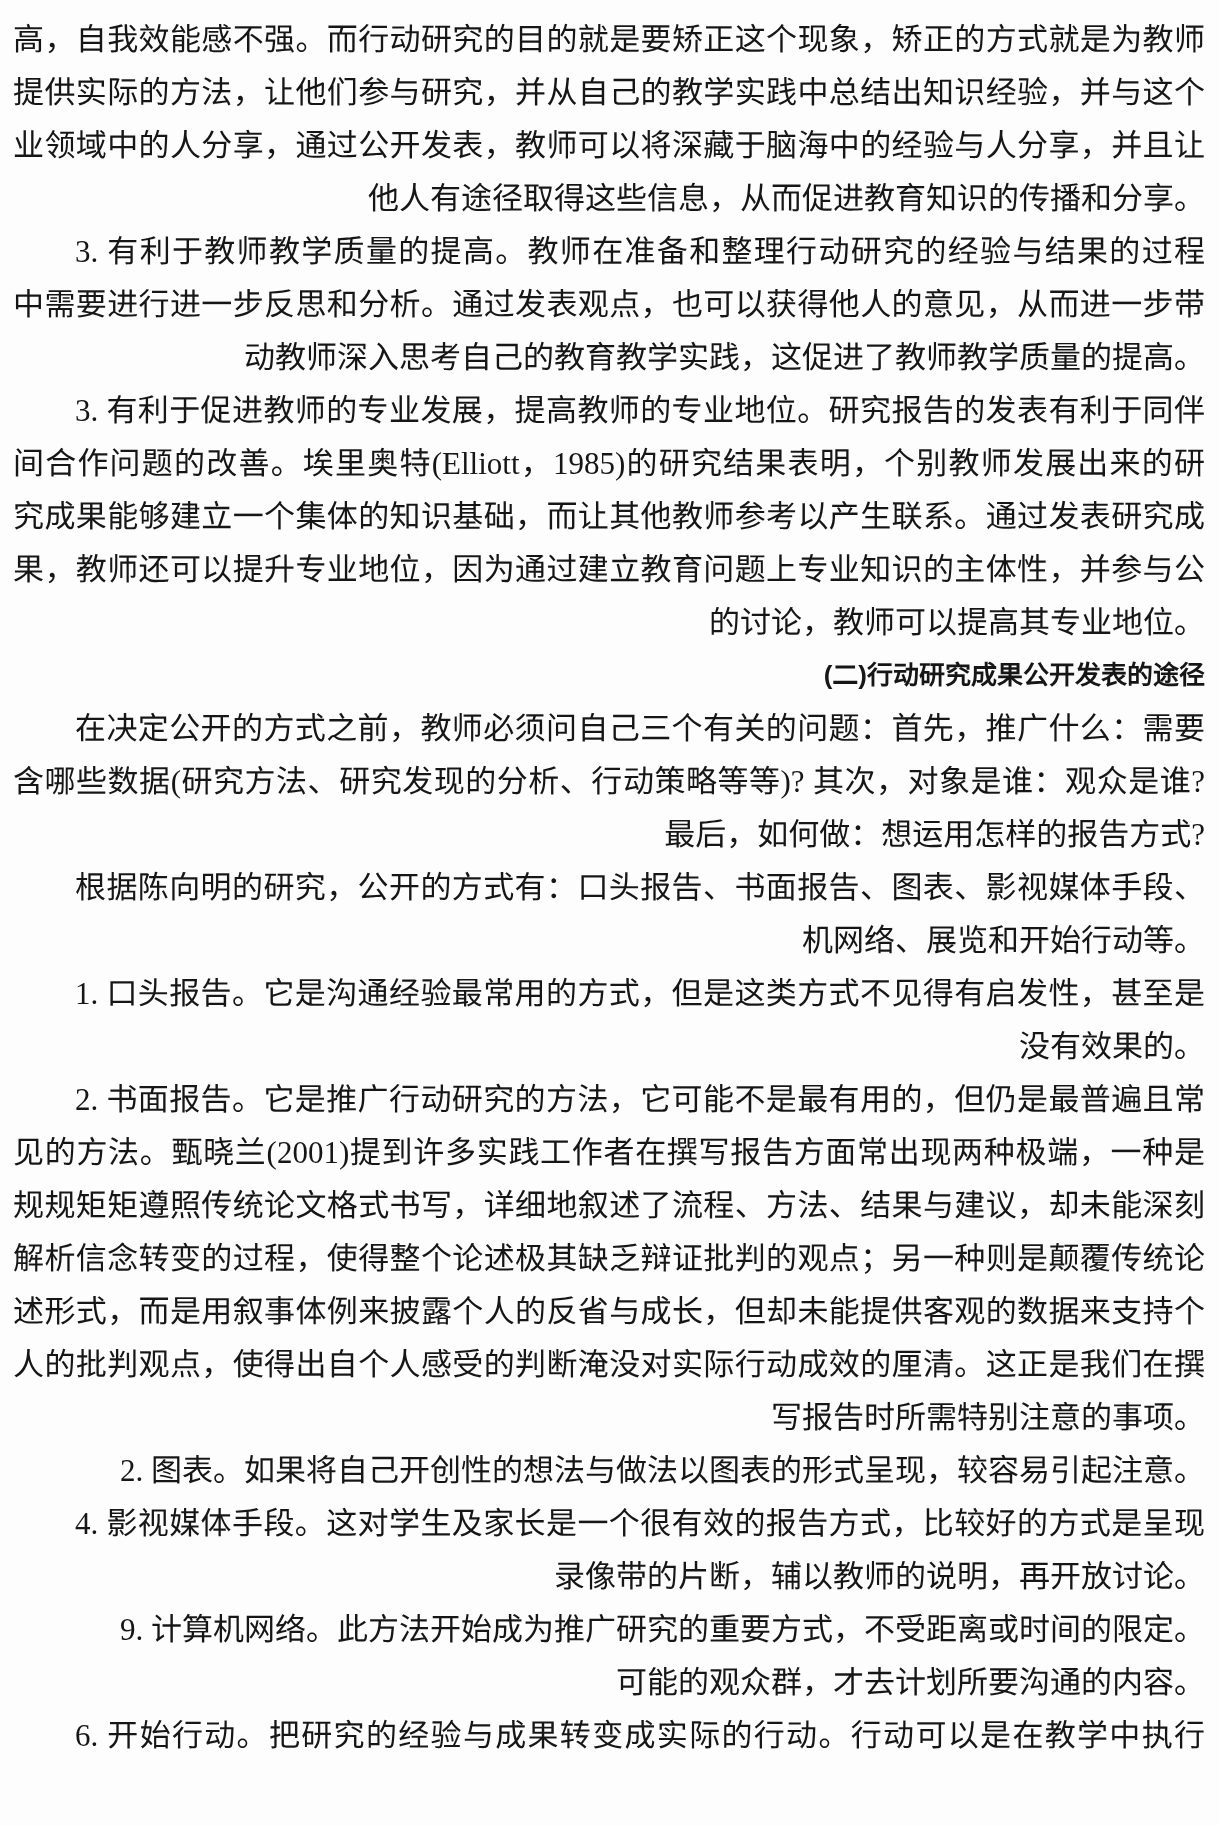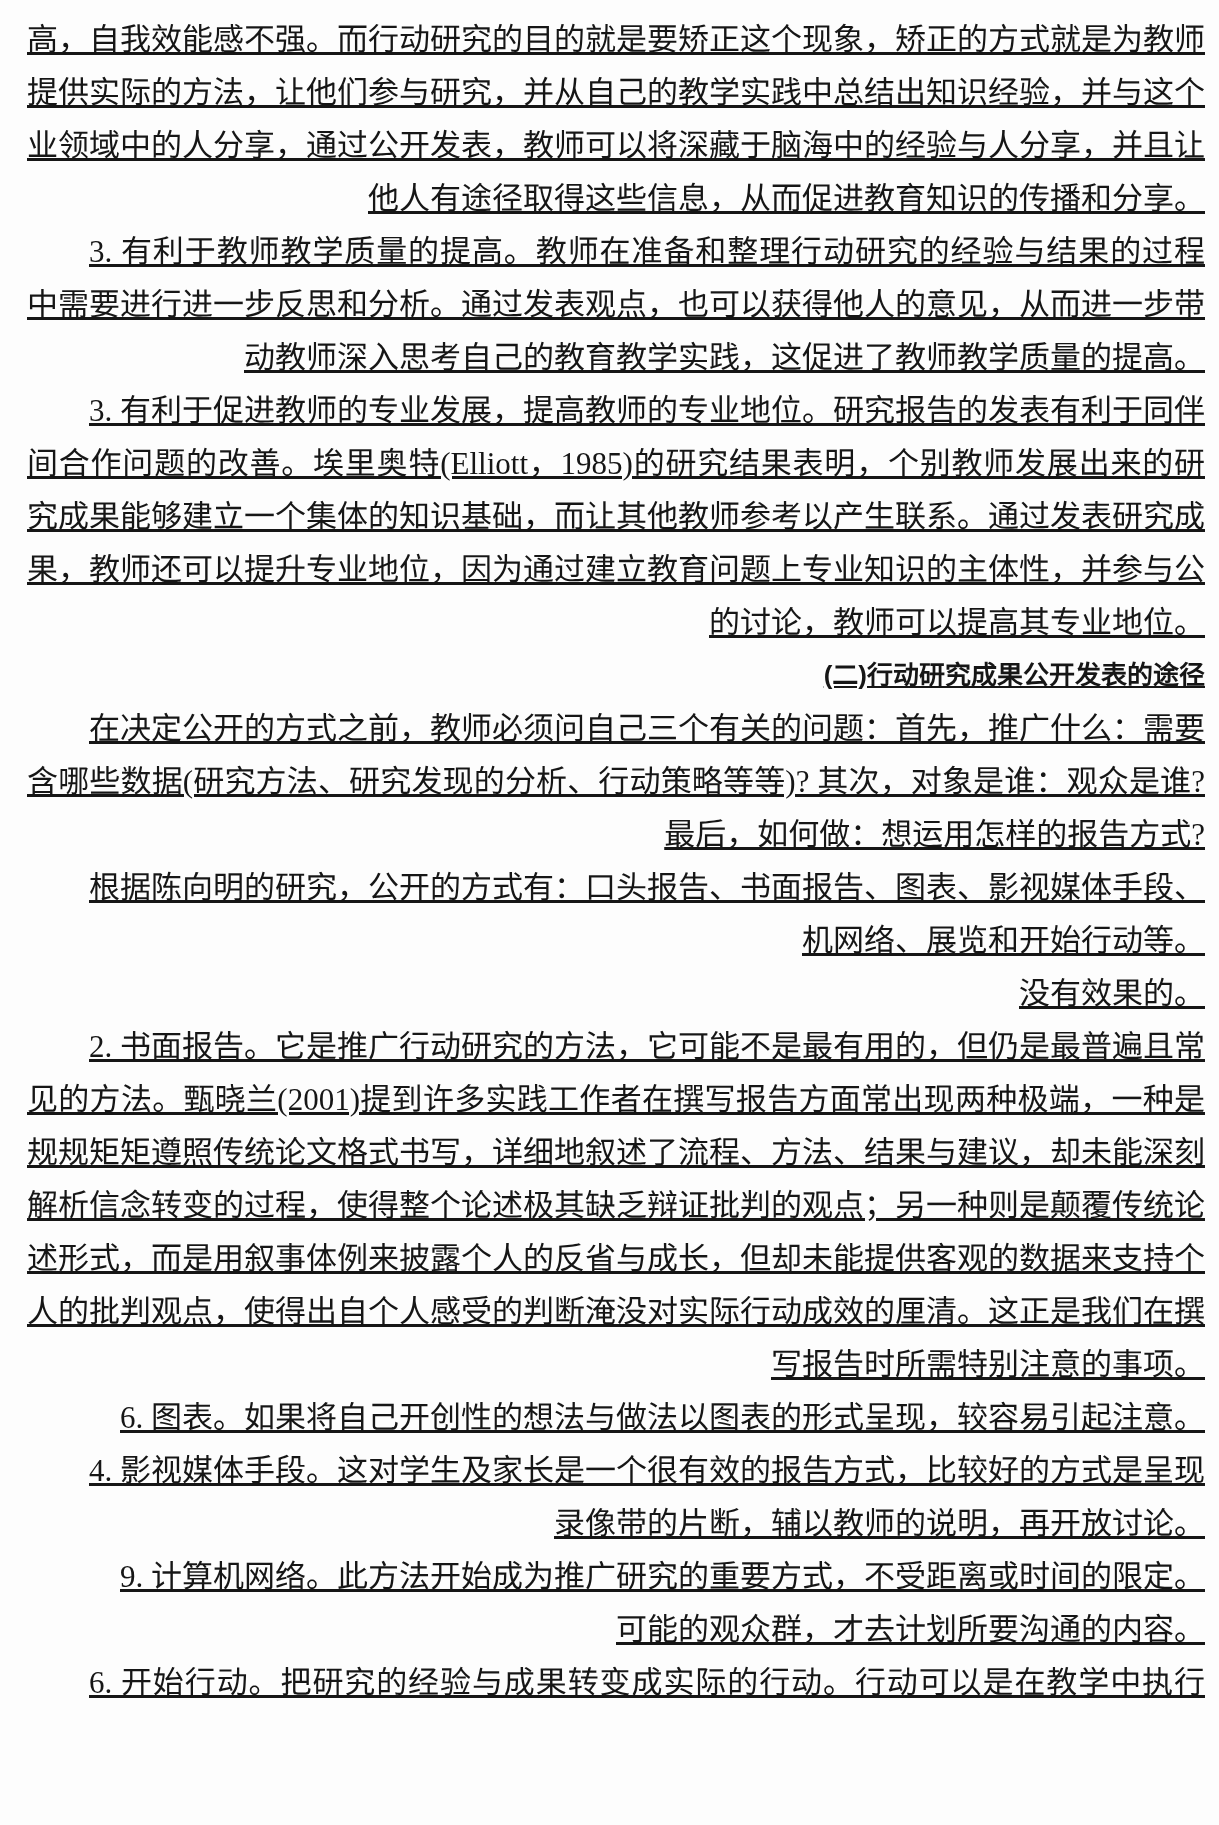--- a/index.html
+++ b/index.html
@@ -9,25 +9,24 @@
   body {
     width: 1219px;
     height: 1825px;
     background: #fdfdfd;
     overflow: hidden;
   }
   .page {
     box-sizing: border-box;
     width: 1219px;
     height: 1353px;
-    padding: 13px 14px 0 27px;
+    padding: 13px 14px 0 13px;
     background: #fdfdfd;
     color: #161616;
     font-family: "Liberation Serif", "DejaVu Serif", serif;
-    text-decoration: underline;
   }
   .para {
     margin: 0;
     padding: 0;
   }
   .line {
     font-size: 31px;
     line-height: 53px;
     height: 53px;
     text-align: right;
@@ -77,33 +76,34 @@
       <div class="para">
         <div class="line full indent">在决定公开的方式之前，教师必须问自己三个有关的问题：首先，推广什么：需要包</div>
         <div class="line full">含哪些数据(研究方法、研究发现的分析、行动策略等等)? 其次，对象是谁：观众是谁?</div>
         <div class="line">最后，如何做：想运用怎样的报告方式?</div>
       </div>
       <div class="para">
         <div class="line full indent">根据陈向明的研究，公开的方式有：口头报告、书面报告、图表、影视媒体手段、计算</div>
         <div class="line">机网络、展览和开始行动等。</div>
       </div>
       <div class="para">
+        <div class="line full indent">1. 口头报告。它是沟通经验最常用的方式，但是这类方式不见得有启发性，甚至是</div>
         <div class="line">没有效果的。</div>
       </div>
       <div class="para">
         <div class="line full indent">2. 书面报告。它是推广行动研究的方法，它可能不是最有用的，但仍是最普遍且常</div>
         <div class="line full">见的方法。甄晓兰(2001)提到许多实践工作者在撰写报告方面常出现两种极端，一种是</div>
         <div class="line full">规规矩矩遵照传统论文格式书写，详细地叙述了流程、方法、结果与建议，却未能深刻地</div>
         <div class="line full">解析信念转变的过程，使得整个论述极其缺乏辩证批判的观点；另一种则是颠覆传统论</div>
         <div class="line full">述形式，而是用叙事体例来披露个人的反省与成长，但却未能提供客观的数据来支持个</div>
         <div class="line full">人的批判观点，使得出自个人感受的判断淹没对实际行动成效的厘清。这正是我们在撰</div>
         <div class="line">写报告时所需特别注意的事项。</div>
       </div>
       <div class="para">
-        <div class="line indent">6. 图表。如果将自己开创性的想法与做法以图表的形式呈现，较容易引起注意。</div>
+        <div class="line indent">2. 图表。如果将自己开创性的想法与做法以图表的形式呈现，较容易引起注意。</div>
       </div>
       <div class="para">
         <div class="line full indent">4. 影视媒体手段。这对学生及家长是一个很有效的报告方式，比较好的方式是呈现</div>
         <div class="line">录像带的片断，辅以教师的说明，再开放讨论。</div>
       </div>
       <div class="para">
         <div class="line indent">9. 计算机网络。此方法开始成为推广研究的重要方式，不受距离或时间的限定。</div>
       </div>
       <div class="para">
         <div class="line">可能的观众群，才去计划所要沟通的内容。</div>

